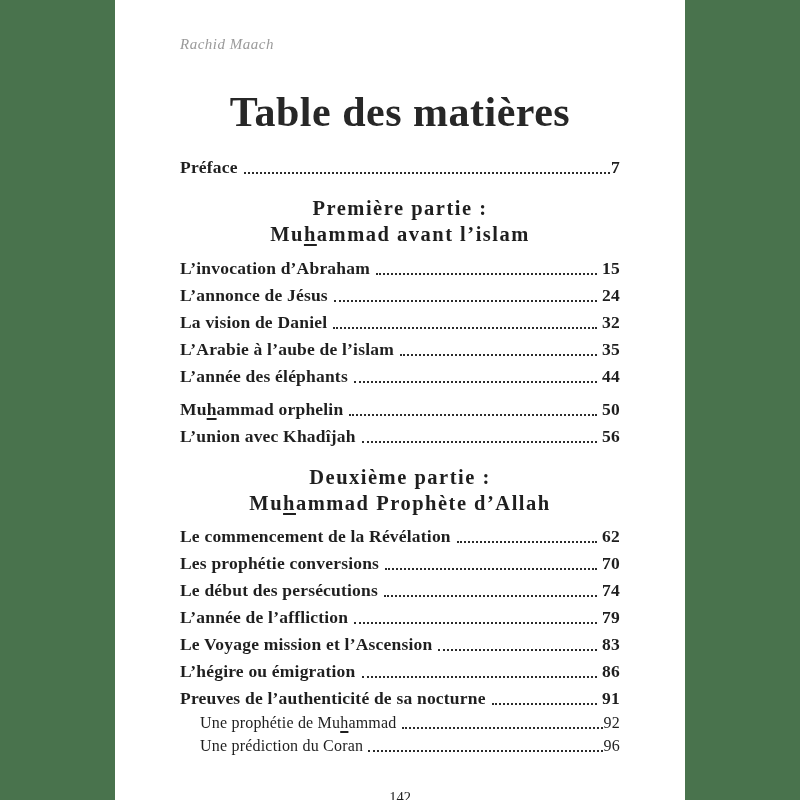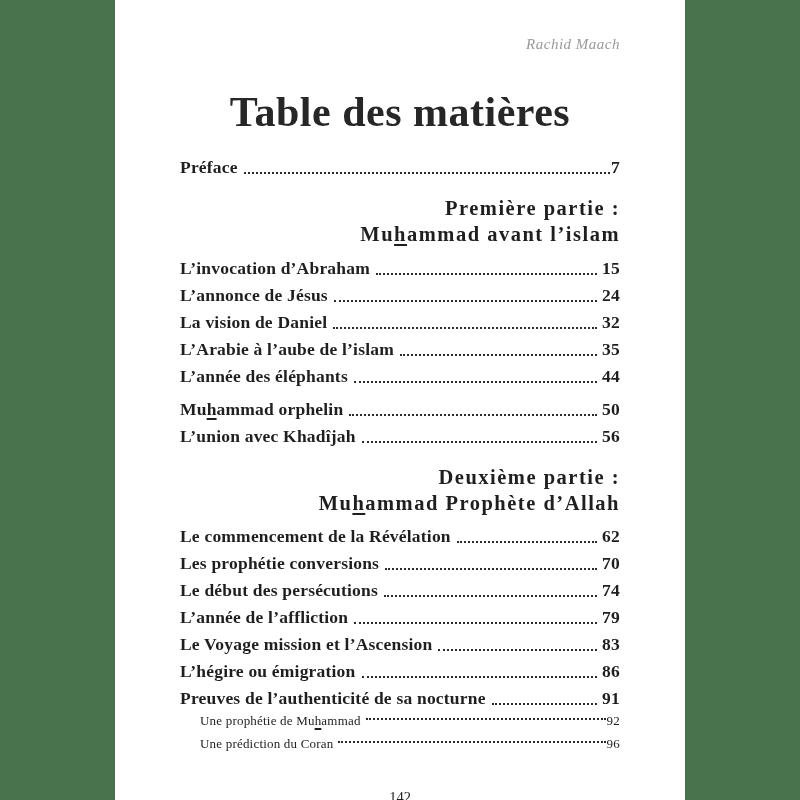--- a/index.html
+++ b/index.html
@@ -20,21 +20,21 @@
     background: #ffffff;
   }
   .content {
     position: relative;
     height: 100%;
     padding: 0 65px;
     box-sizing: border-box;
   }
   .author {
     margin-top: 36px;
-    text-align: right;
+    text-align: left;
     font-style: italic;
     font-size: 15px;
     letter-spacing: 0.5px;
     color: #9a9a9a;
   }
   .title {
     margin-top: 36px;
     text-align: center;
     font-weight: 700;
     font-size: 42px;
@@ -58,30 +58,29 @@
   .dots {
     flex: 1 1 auto;
     border-bottom: 2px dotted #2b2b2b;
     margin: 0 5px 4px 6px;
   }
   .row.tight .dots { margin-right: 1px; }
   .pnum { flex: 0 0 auto; }
   .row.sub {
     height: 23px;
     font-weight: 400;
-    font-size: 13px;
+    font-size: 16px;
     padding-left: 20px;
-    align-items: center;
   }
   .row.sub .dots {
     border-bottom-width: 2px;
     margin: 0 1px 3px 5px;
   }
   .heading {
-    text-align: right;
+    text-align: center;
     font-weight: 700;
     font-size: 20.5px;
     line-height: 1.28;
     letter-spacing: 1.5px;
     color: #1f1f1f;
     margin-top: 17px;
     margin-bottom: 4px;
   }
   .u {
     text-decoration: underline;

